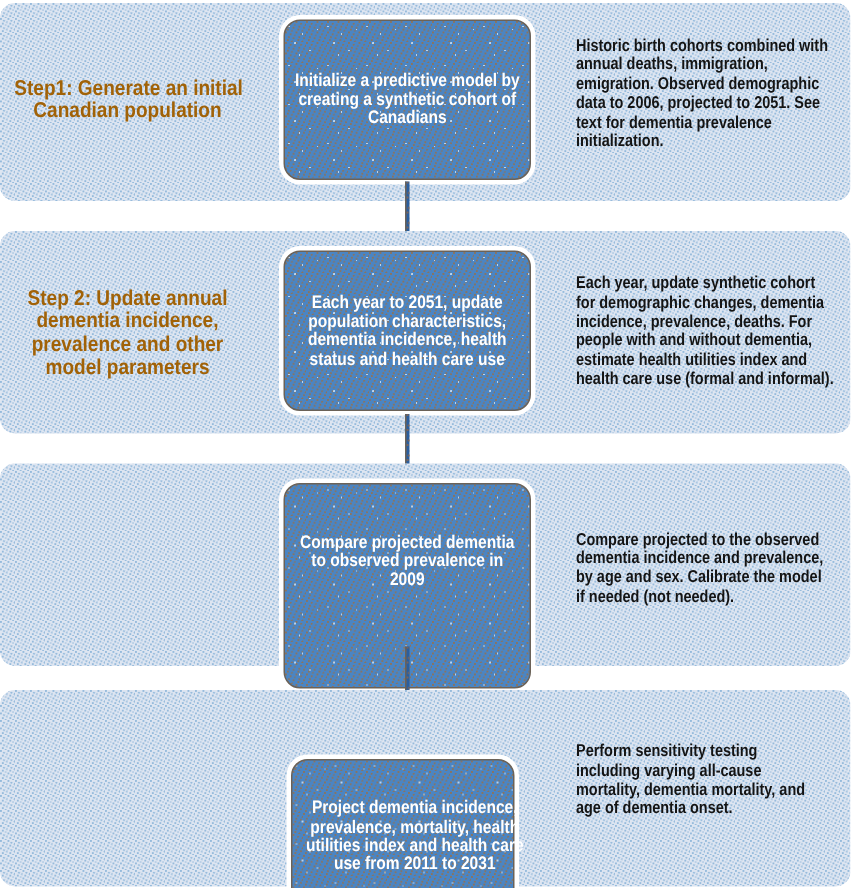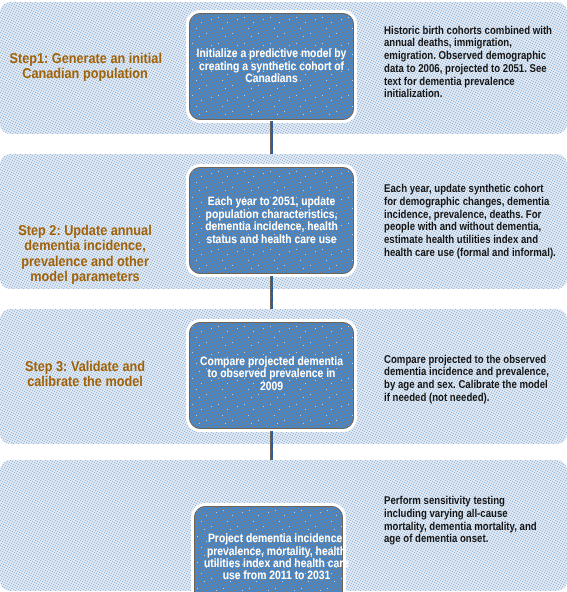--- a/index.html
+++ b/index.html
@@ -96,21 +96,21 @@
     <span>Historic birth cohorts combined with</span>
     <span>annual deaths, immigration,</span>
     <span>emigration. Observed demographic</span>
     <span>data to 2006, projected to 2051.  See</span>
     <span>text for dementia prevalence</span>
     <span>initialization.</span>
   </div>
   <div class="conn" style="left:269.8px;top:120.5px;height:44px;"></div>
 
   <div class="panel" style="top:153.5px;height:135px;width:567px;"></div>
-  <div class="steplab" style="left:0px;top:191.5px;width:170px;margin-top:32px;">
+  <div class="steplab" style="left:0px;top:191.5px;width:170px;">
     <span><span class="inline">Step 2:</span><span class="inline"> Update annual</span></span>
     <span>dementia incidence,</span>
     <span>prevalence and other</span>
     <span>model parameters</span>
   </div>
   <div class="box" style="left:189px;top:167px;width:165px;height:107px;">
     <span class="btxt" style="top:27.3px">
       <span>Each year to 2051, update</span>
       <span>population characteristics,</span>
       <span>dementia incidence, health</span>
@@ -121,25 +121,21 @@
     <span>Each year, update synthetic cohort</span>
     <span>for demographic changes, dementia</span>
     <span>incidence, prevalence, deaths. For</span>
     <span>people with and without dementia,</span>
     <span>estimate health utilities index and</span>
     <span>health care use (formal and informal).</span>
   </div>
   <div class="conn" style="left:269.8px;top:275.5px;height:44px;"></div>
 
   <div class="panel" style="top:308.5px;height:135px;width:567px;"></div>
-  <div class="steplab" style="left:0px;top:359.5px;width:170px;">
-    <span><span class="inline">Step 3:</span><span class="inline"> Validate and</span></span>
-    <span>calibrate the model</span>
-  </div>
-  <div class="box" style="left:189px;top:322px;width:165px;height:107px;">
+  <div class="box" style="left:189px;top:322px;width:165px;height:137px;">
     <span class="btxt" style="top:31.8px">
       <span>Compare projected dementia</span>
       <span>to observed prevalence in</span>
       <span>2009</span>
     </span>
   </div>
   <div class="desc" style="left:384px;top:353.7px;width:220px;">
     <span>Compare projected to the observed</span>
     <span>dementia incidence and prevalence,</span>
     <span>by age and sex. Calibrate the model</span>

